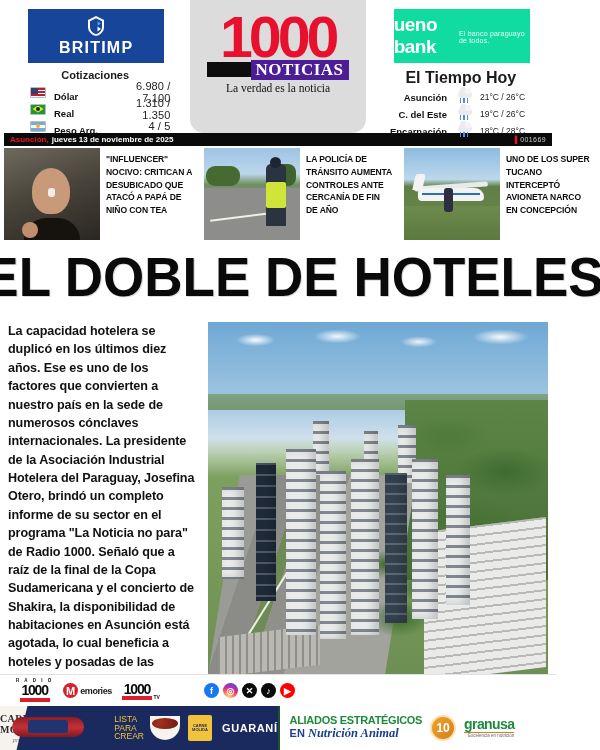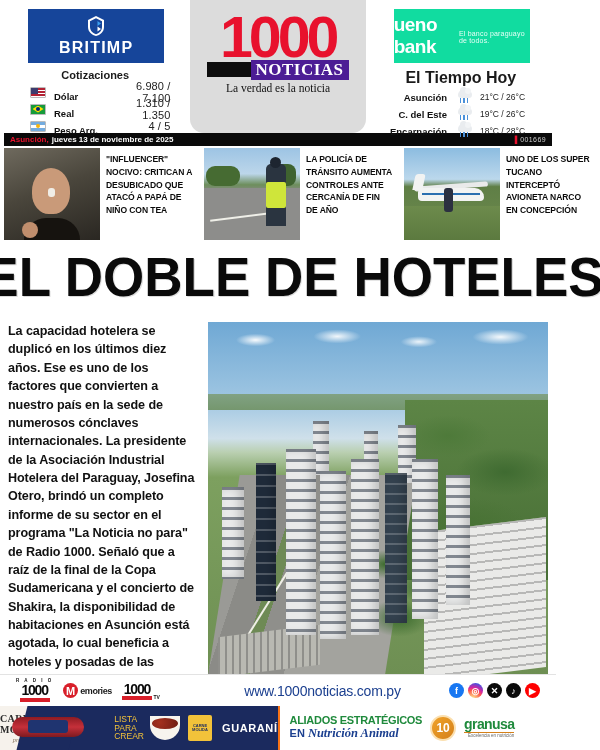--- a/index.html
+++ b/index.html
@@ -224,21 +224,21 @@
   .cm-navy::before{content:"";position:absolute;left:-26px;top:0;width:52px;height:100%;background:#1b2a5e;transform:skewX(-14deg);}
   .cm-pack{position:absolute;left:-36px;top:11px;width:72px;height:20px;border-radius:10px;background:linear-gradient(to bottom,#8e1b22,#c5303a 50%,#7d1a20);z-index:3;}
   .cm-pack::after{content:"";position:absolute;left:16px;top:3px;width:40px;height:13px;background:#1f3470;border-radius:3px;}
   .lista { color:#f2c23a; font-size:8.5px; font-weight:normal; line-height:1.05; margin-left:66px; z-index:4;}
   .bowl{width:30px;height:24px;border-radius:0 0 15px 15px;background:#f7f4ee;margin-left:6px;z-index:4;position:relative;}
   .bowl::before{content:"";position:absolute;left:2px;top:2px;width:26px;height:11px;border-radius:50%;
      background:radial-gradient(circle at 30% 40%,#a4301f,#6e1c13);}
   .cm-badge{width:24px;height:26px;background:#f2c23a;margin-left:8px;border-radius:2px;z-index:4;display:flex;align-items:center;justify-content:center;}
   .cm-badge span{font-size:4px;color:#1b2a5e;font-weight:bold;text-align:center;line-height:1.1;}
   .guarani{color:#fff;font-size:11px;font-weight:bold;letter-spacing:0.6px;margin-left:10px;z-index:4;}
-  .ad-right { width:300px; background:#ffffff; display:flex; align-items:center; padding-left:10px; gap:8px; border-left:2px solid #f97316;}
+  .ad-right { width:300px; background:#ffffff; display:flex; align-items:center; padding-left:10px; gap:8px; border-left:2px solid #14532d;}
   .al-txt { line-height:1.08; }
   .al-1 { font-size:11px; font-weight:bold; color:#1f8a3c; letter-spacing:-0.3px;}
   .al-2 { font-size:11px; font-weight:bold; color:#1b3f8f; }
   .al-2 i { font-family:"Liberation Serif", serif; font-style:italic; font-size:12.5px;}
   .seal { width:26px; height:26px; border-radius:50%; background:linear-gradient(135deg,#f0a32a,#d4801a);
     display:flex; align-items:center; justify-content:center; color:#fff; font-weight:bold; font-size:12px;
     border:2px solid #fbe0b0; }
   .granusa { display:flex; flex-direction:column; line-height:1.05;}
   .gr-name { font-size:14px; font-weight:bold; color:#1f8a3c; letter-spacing:-0.6px;}
   .gr-sub { font-size:4.5px; color:#666; border-top:1.5px solid #d4801a; padding-top:1px; text-align:right;}
@@ -407,21 +407,20 @@
       <div class="mem">
         <span class="mem-circle">M</span>
         <span class="mem-txt">emories</span>
       </div>
       <div class="tv1000">
         <span class="tv-num">1000</span>
         <span class="tv-bar"></span>
       </div>
     </div>
 
-    <div class="fb-url">www.1000noticias.com.py</div>
 
     <div class="fb-social">
       <span class="soc soc-fb">f</span>
       <span class="soc soc-ig">◎</span>
       <span class="soc soc-x">✕</span>
       <span class="soc soc-tt">♪</span>
       <span class="soc soc-yt">▶</span>
     </div>
   </div>
 

